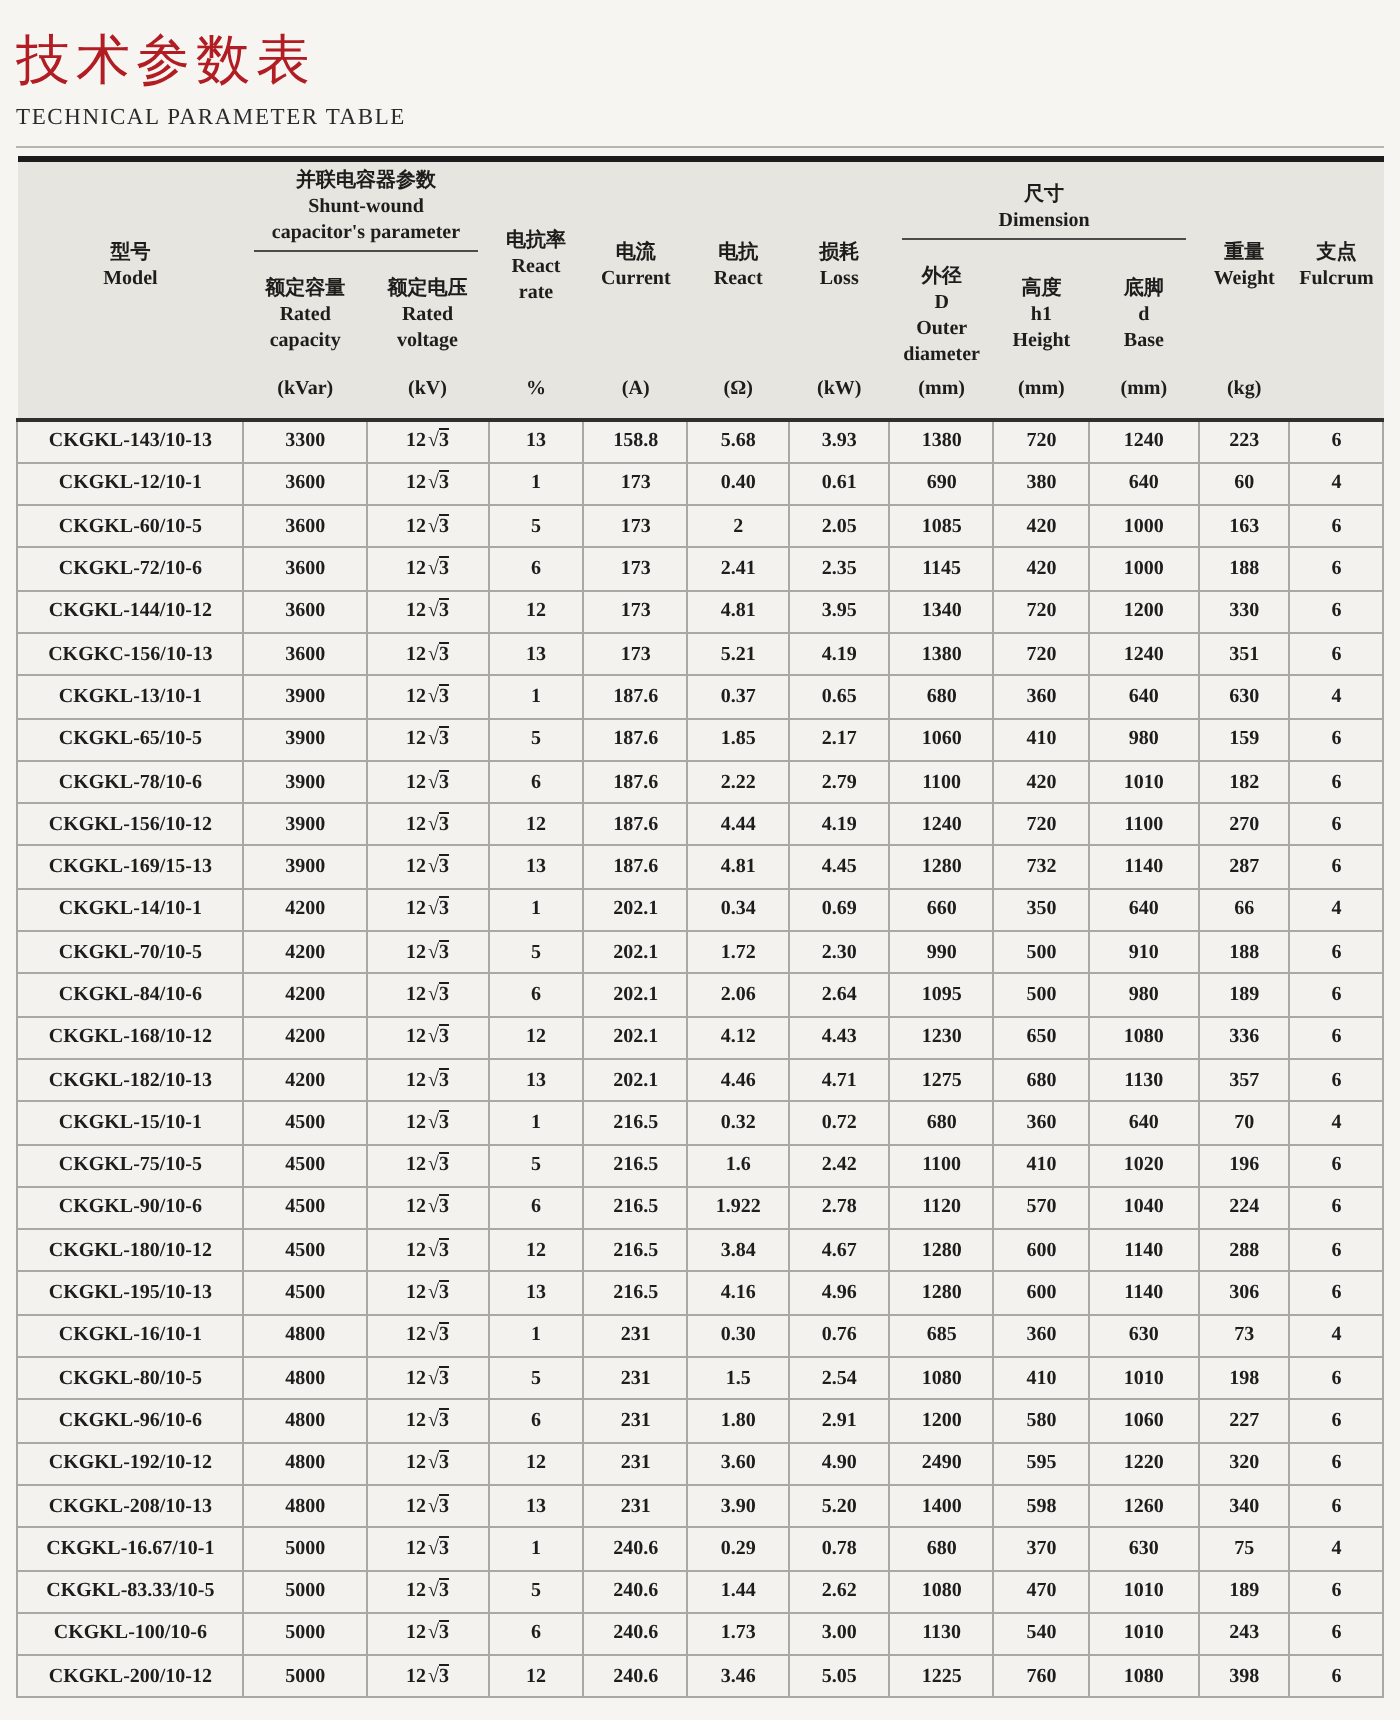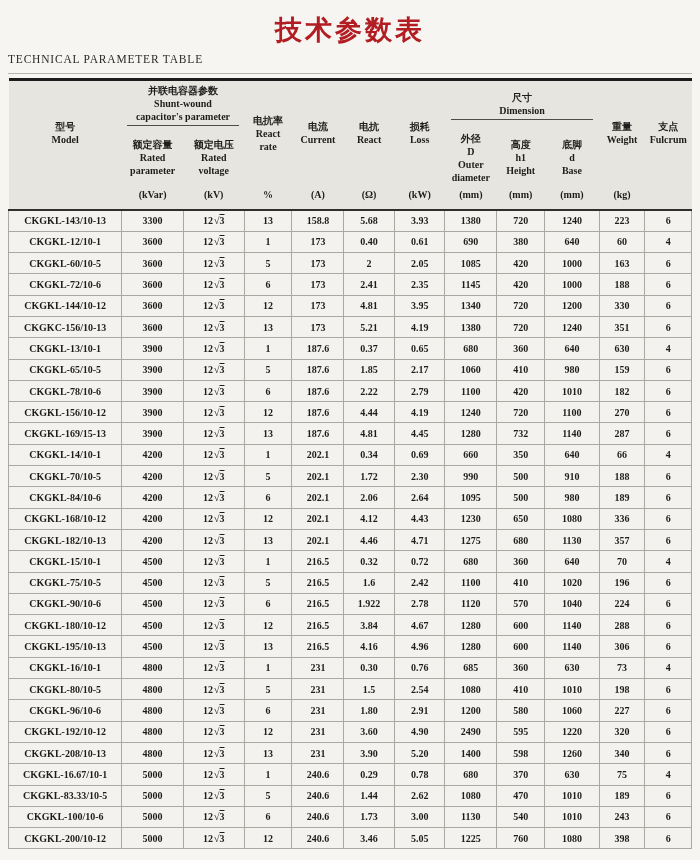--- a/index.html
+++ b/index.html
@@ -6,26 +6,25 @@
   body{
     width:700px;height:860px;
     background:#f6f5f2;
     font-family:"Liberation Serif", serif;
     color:#1d1d1b;
     overflow:hidden;
   }
   .page{padding:10px 8px 0 8px;}
   .title{
     font-family:"DejaVu Sans", sans-serif;
-    font-weight:bold;
+    font-weight:normal;
     font-size:27px;
     color:#b11d22;
     letter-spacing:3px;
     margin:2px 0 5px 0;
-    text-align:center;
   }
   .subtitle{
     font-size:11.5px;
     letter-spacing:0.8px;
     color:#2a2a28;
     margin-bottom:8px;
   }
   .top-rule{border-top:1px solid #b7b5b0;margin-bottom:4px;}
   table{
     width:684px;
@@ -135,21 +134,21 @@
         </th>
         <th rowspan="2">
           <div>支点</div>
           <div>Fulcrum</div>
         </th>
       </tr>
       <tr class="hrow2">
         <th>
           <div>额定容量</div>
           <div>Rated</div>
-          <div>parameter</div>
+          <div>capacity</div>
         </th>
         <th>
           <div>额定电压</div>
           <div>Rated</div>
           <div>voltage</div>
         </th>
         <th>
           <div>外径</div>
           <div>D</div>
           <div>Outer</div>

